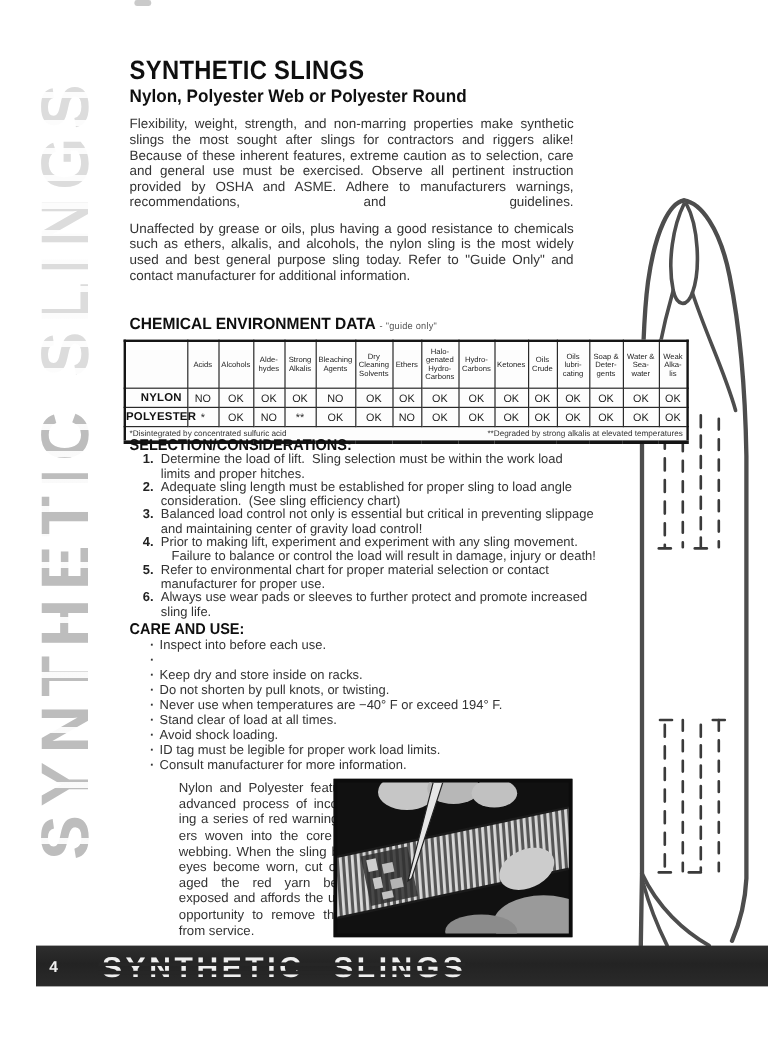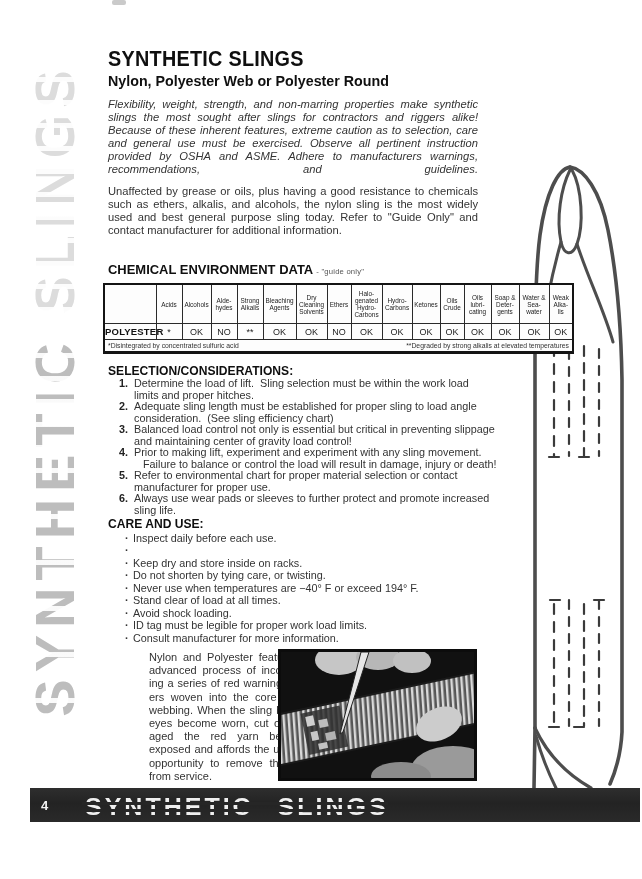--- a/index.html
+++ b/index.html
@@ -30,21 +30,21 @@
     transform:scaleX(.9);transform-origin:left;white-space:nowrap;
   }
   h2.subtitle{
     margin:2px 0 0 0;font-size:15px;line-height:17px;color:#0f0f0f;
     transform:scaleX(.95);transform-origin:left;white-space:nowrap;
   }
   .para{
     margin:9px 0 0 0;font-size:11.2px;line-height:13px;color:#333;
     text-align:justify;
   }
-  .para.stretch-last{text-align-last:justify;font-style:italic;}
+  .para.stretch-last{text-align-last:justify;}
   .warning{margin:0;font-size:11.3px;line-height:13px;font-style:italic;color:#333;}
   
   .chem-head{left:108px;top:262px;z-index:2;font-size:13.5px;font-weight:bold;color:#0f0f0f;white-space:nowrap;transform:scaleX(.96);transform-origin:left;}
   .chem-note{font-size:8px;font-weight:normal;color:#555;letter-spacing:.2px;}
   table.chem{
     position:absolute;left:103px;top:283px;z-index:2;width:469px;
     border-collapse:collapse;table-layout:fixed;background:#fdfdfd;
     border:2px solid #141414;border-bottom-width:3px;
   }
   table.chem th, table.chem td{border:1px solid #2a2a2a;padding:0;color:#222;}
@@ -185,20 +185,38 @@
 Deter-
 gents</th>
     <th>Water &amp;
 Sea-
 water</th>
     <th>Weak
 Alka-
 lis</th>
   </tr>
   <tr>
+    <td class="lbl">NYLON</td>
+    <td class="val">NO</td>
+    <td class="val">OK</td>
+    <td class="val">OK</td>
+    <td class="val">OK</td>
+    <td class="val">NO</td>
+    <td class="val">OK</td>
+    <td class="val">OK</td>
+    <td class="val">OK</td>
+    <td class="val">OK</td>
+    <td class="val">OK</td>
+    <td class="val">OK</td>
+    <td class="val">OK</td>
+    <td class="val">OK</td>
+    <td class="val">OK</td>
+    <td class="val">OK</td>
+  </tr>
+  <tr>
     <td class="lbl">POLYESTER</td>
     <td class="val">*</td>
     <td class="val">OK</td>
     <td class="val">NO</td>
     <td class="val">**</td>
     <td class="val">OK</td>
     <td class="val">OK</td>
     <td class="val">NO</td>
     <td class="val">OK</td>
     <td class="val">OK</td>
@@ -251,32 +269,32 @@
       <span class="num">6.</span>
       <span class="txt">Always use wear pads or sleeves to further protect and promote increased
 sling life.</span>
     </div>
 </div>
 
 <div class="abs sec-head" style="left:108px;top:516px;">CARE AND USE:</div>
 <div class="abs bullist">
   <div class="item">
       <span class="b">·</span>
-      <span>Inspect daily before each use.</span>
+      <span>Inspect into before each use.</span>
     </div>
   <div class="item">
       <span class="b">·</span>
     </div>
   <div class="item">
       <span class="b">·</span>
       <span>Keep dry and store inside on racks.</span>
     </div>
   <div class="item">
       <span class="b">·</span>
-      <span>Do not shorten by tying care, or twisting.</span>
+      <span>Do not shorten by pull knots, or twisting.</span>
     </div>
   <div class="item">
       <span class="b">·</span>
       <span>Never use when temperatures are −40° F or exceed 194° F.</span>
     </div>
   <div class="item">
       <span class="b">·</span>
       <span>Stand clear of load at all times.</span>
     </div>
   <div class="item">

